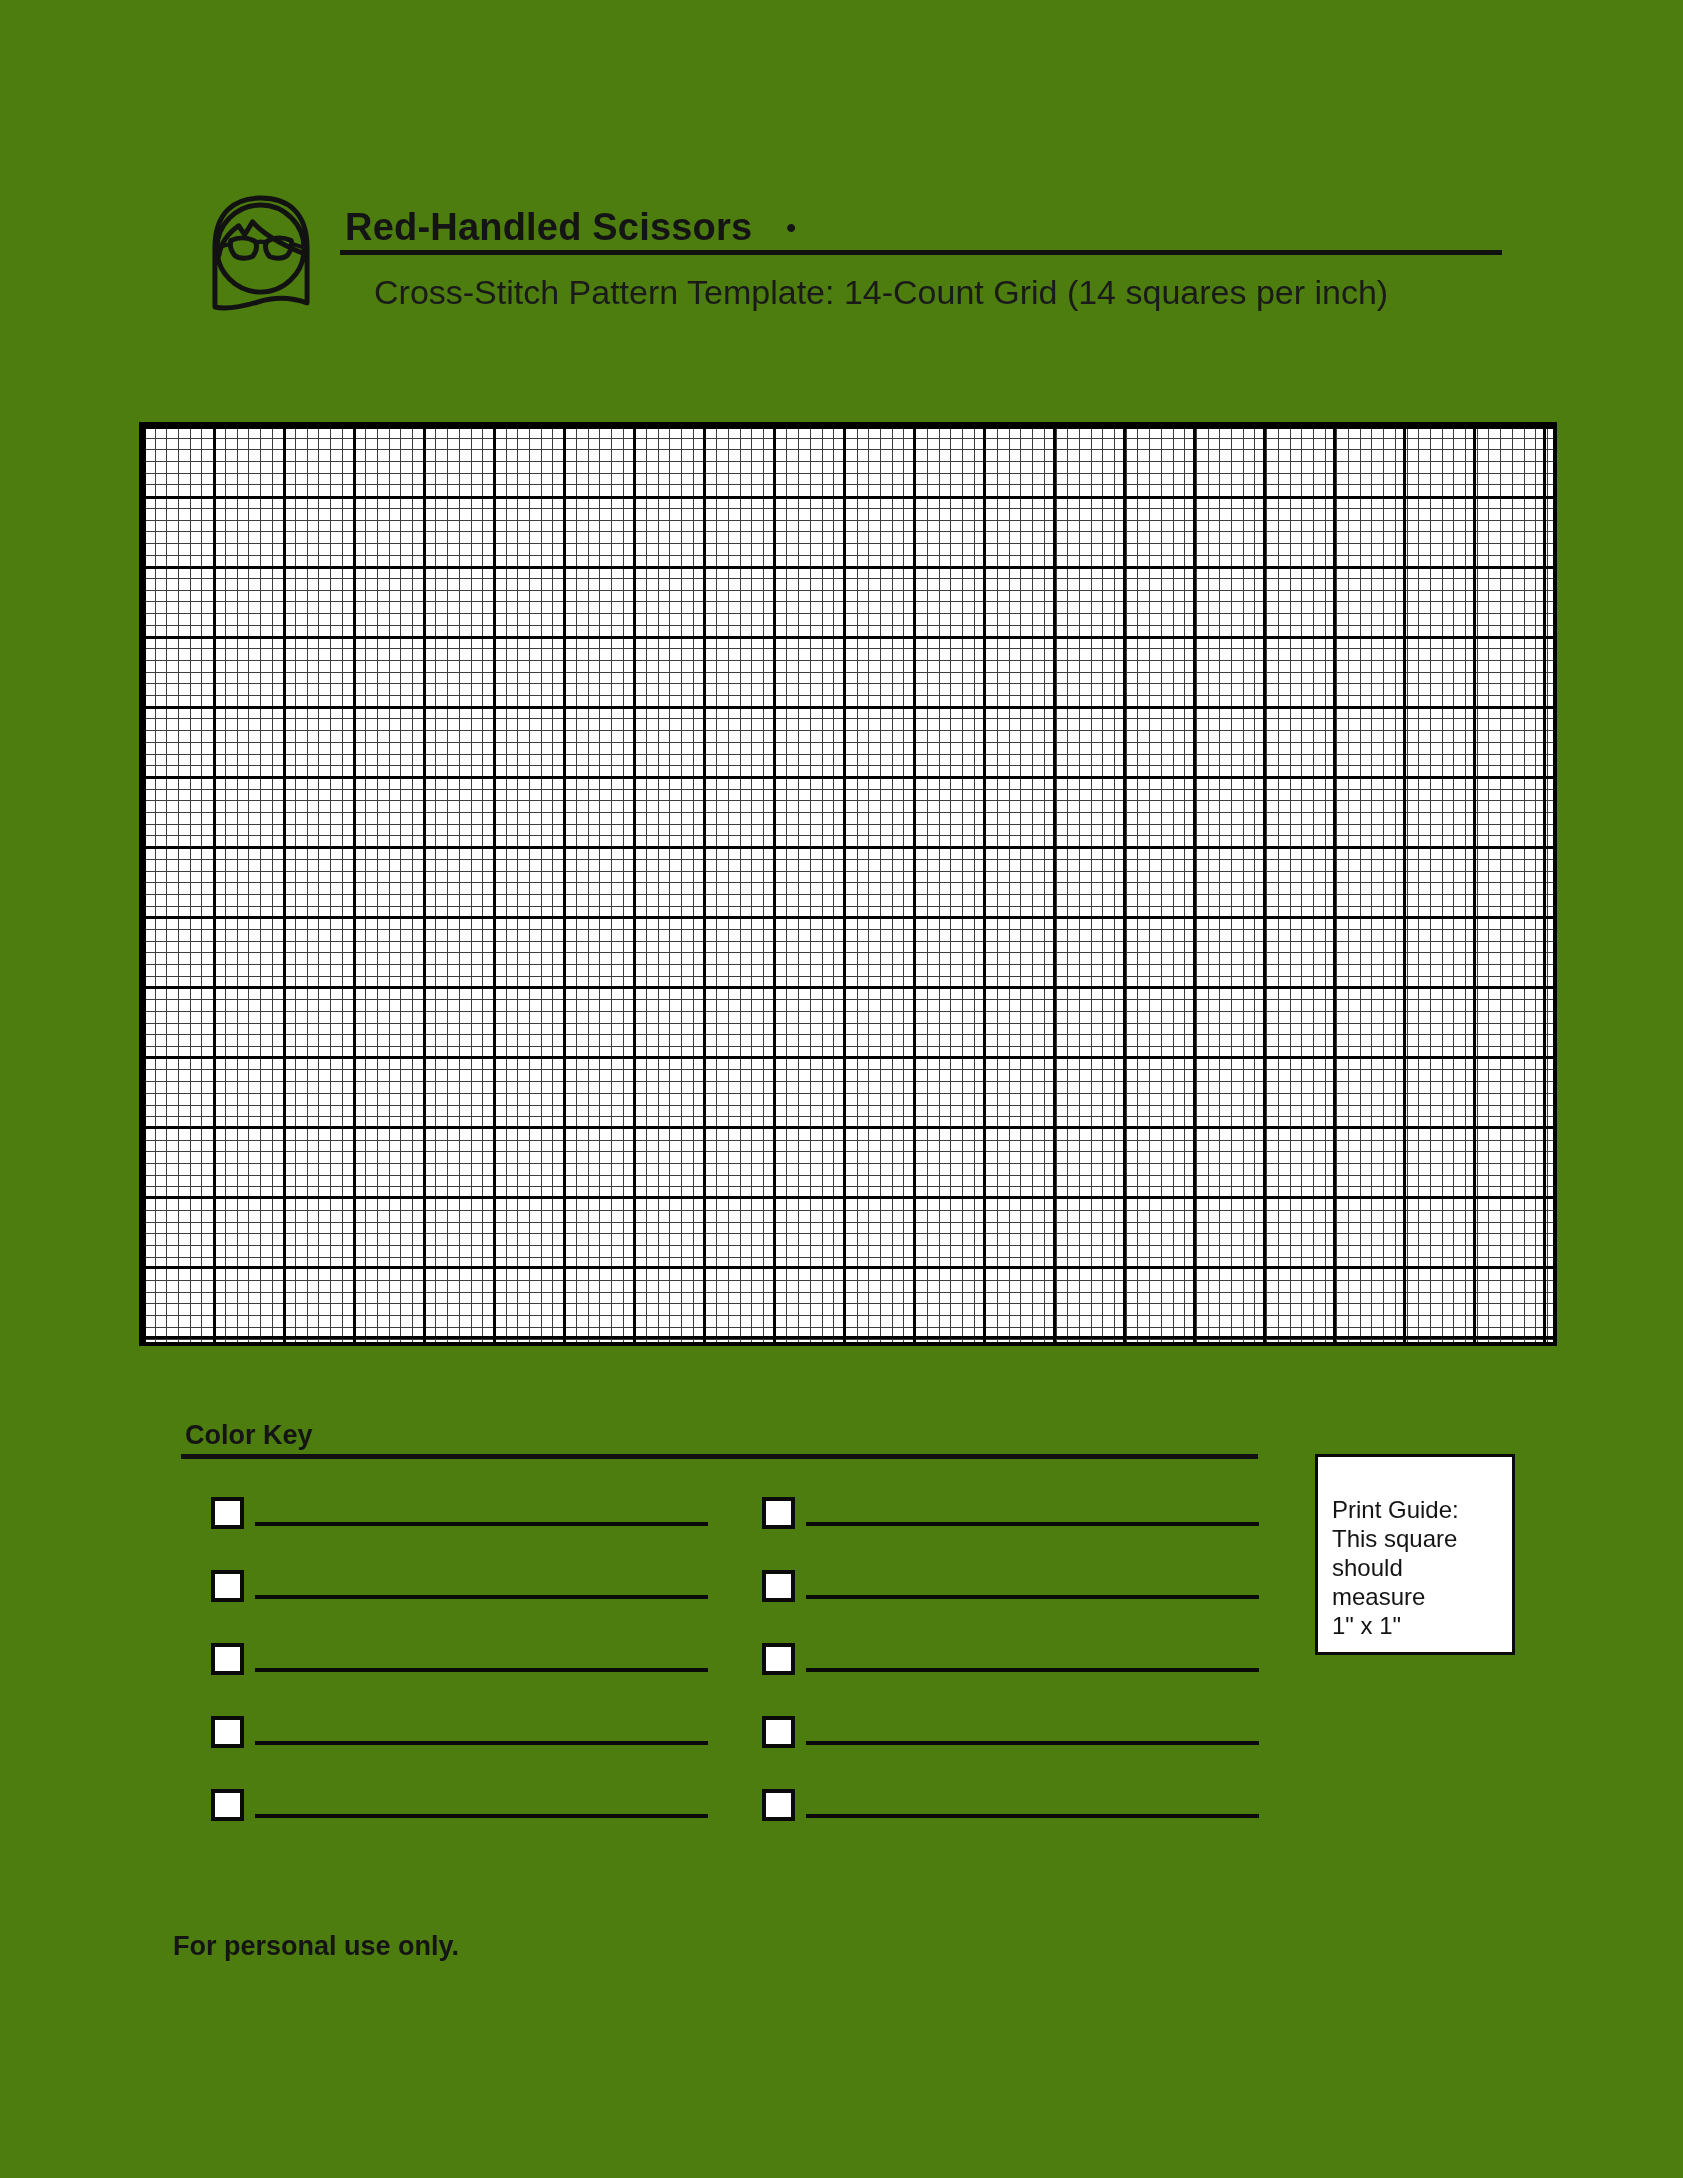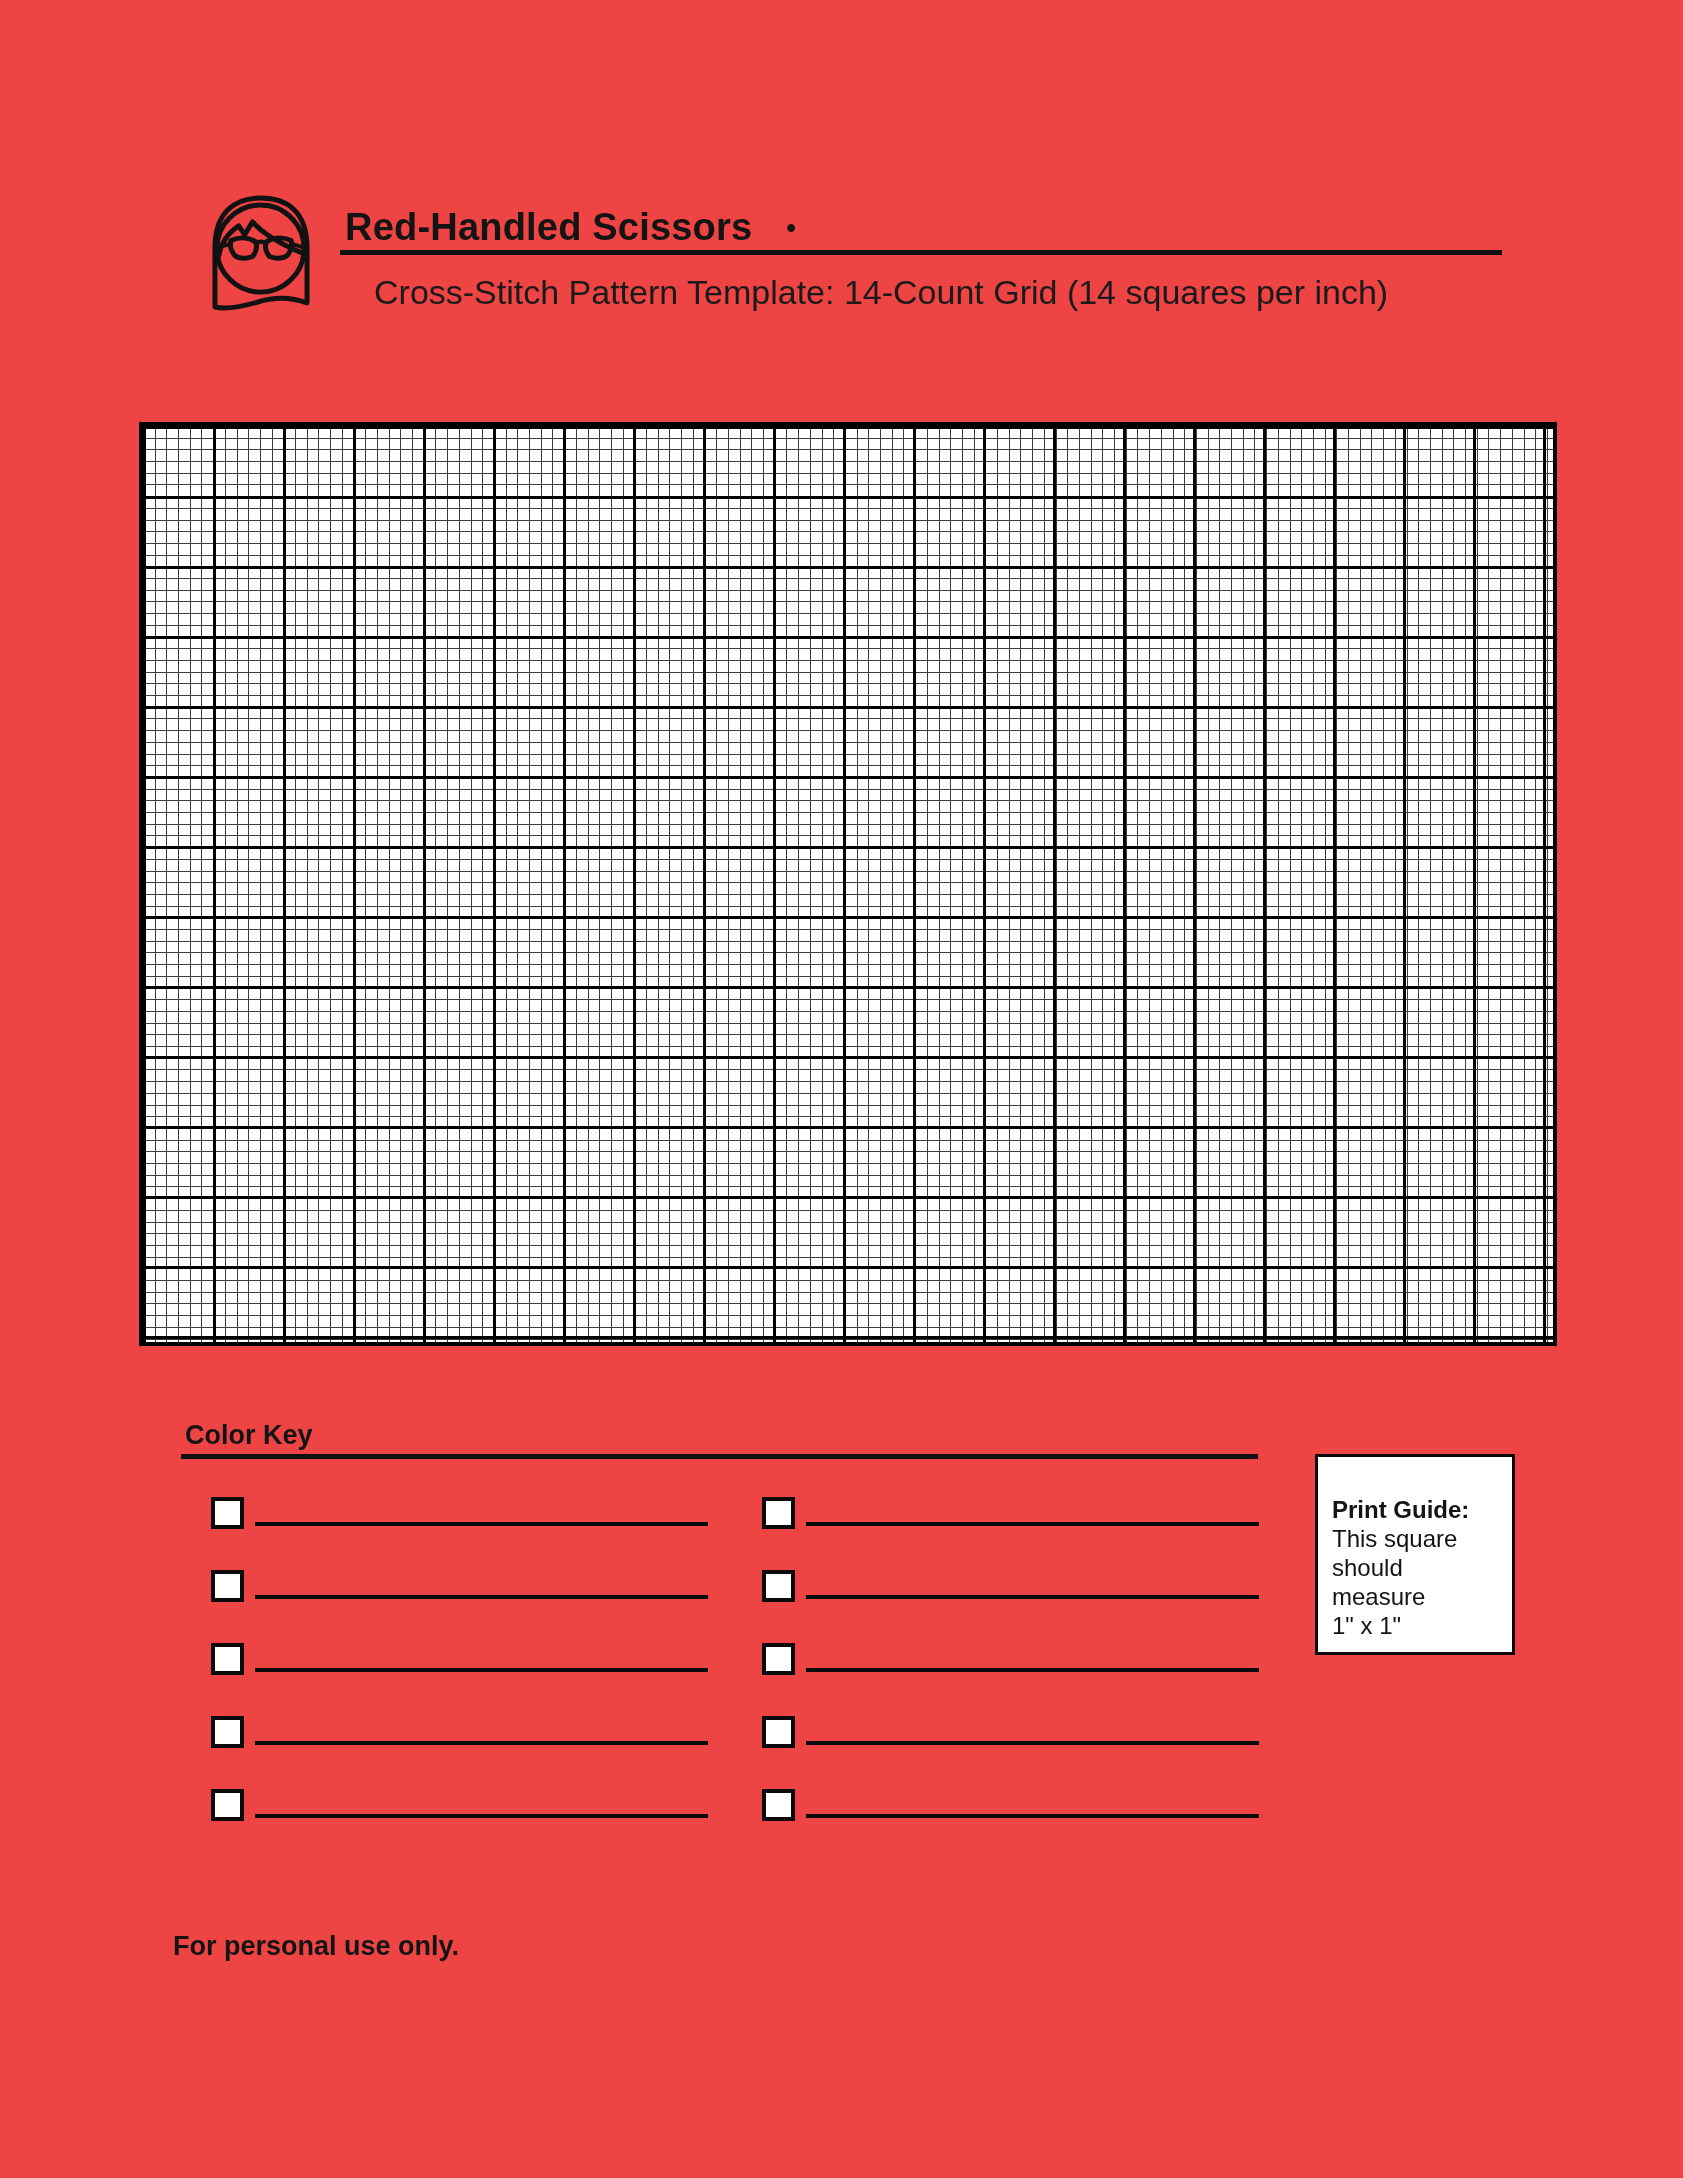--- a/index.html
+++ b/index.html
@@ -1,19 +1,19 @@
 <!DOCTYPE html>
 <html><head>
 <meta charset="utf-8">
 <style>
   html,body{margin:0;padding:0;background:#888;}
   .page{
     position:relative;
     width:1683px;height:2178px;
-    background:#ef4444;
+    background:#4d7c0f;
     font-family:"Liberation Sans", sans-serif;
     color:#141414;
     overflow:hidden;
   }
   
   .logo{position:absolute;left:208px;top:193px;width:106px;height:121px;}
   .title-row{
     position:absolute;left:345px;top:206px;
     display:flex;align-items:center;
     font-weight:bold;font-size:38px;letter-spacing:0.2px;white-space:nowrap;
@@ -59,21 +59,21 @@
     margin-left:11px;margin-top:25px;
   }
   
   .print-guide{
     position:absolute;left:1315px;top:1454px;
     box-sizing:border-box;width:200px;height:201px;
     border:3px solid #0a0a0a;background:#fff;
     padding:38px 10px 0 14px;
     font-size:24px;line-height:29px;
   }
-  .print-guide .pg-title{font-weight:bold;}
+  .print-guide .pg-title{font-weight:normal;}
   
   .footer{
     position:absolute;left:173px;top:1912px;
     font-size:27px;font-weight:bold;line-height:32px;white-space:nowrap;margin-top:18px;
   }
 </style>
 </head>
 <body>
 
 <div class="page">

